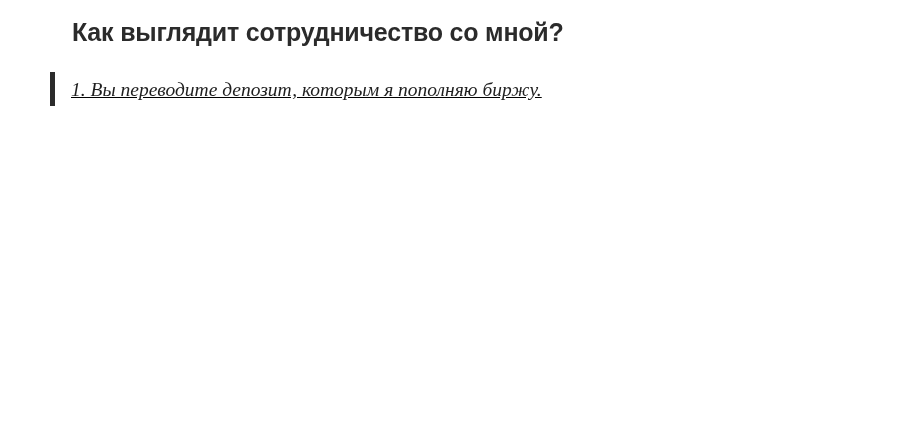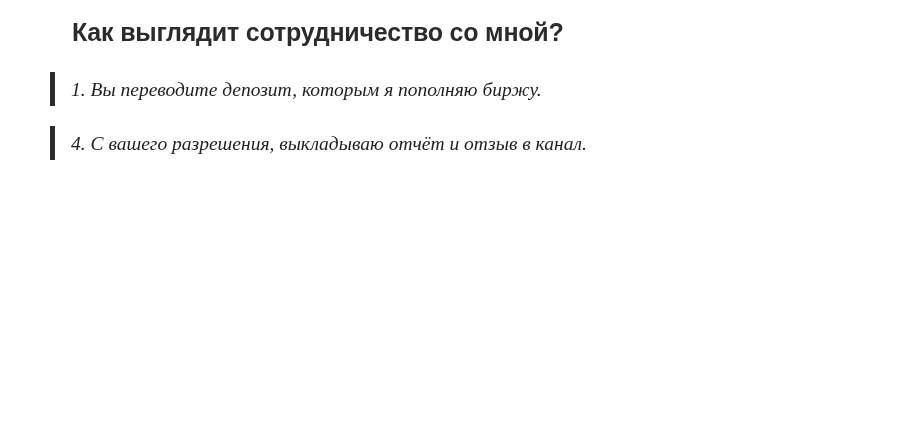--- a/index.html
+++ b/index.html
@@ -36,20 +36,21 @@
     position: absolute;
     left: 50px;
     top: 72px;
     width: 840px;
   }
   .item {
     position: relative;
     display: flex;
     align-items: stretch;
     margin-bottom: 20px;
+    text-decoration: underline;
   }
   .bar {
     flex: 0 0 auto;
     width: 5px;
     background: #2b2b2b;
     margin-right: 16px;
   }
   .item-text {
     flex: 1 1 auto;
     font-family: "Liberation Serif", serif;
@@ -74,20 +75,16 @@
 
   <div class="list">
 
     <div class="item one">
       <div class="bar"></div>
       <div class="item-text">1. Вы переводите депозит, которым я пополняю биржу.</div>
     </div>
 
 
 
-    <div class="item four">
-      <div class="bar"></div>
-      <div class="item-text">4. С вашего разрешения, выкладываю отчёт и отзыв в канал.</div>
-    </div>
 
 
   </div>
 </div>
 
 </body></html>

